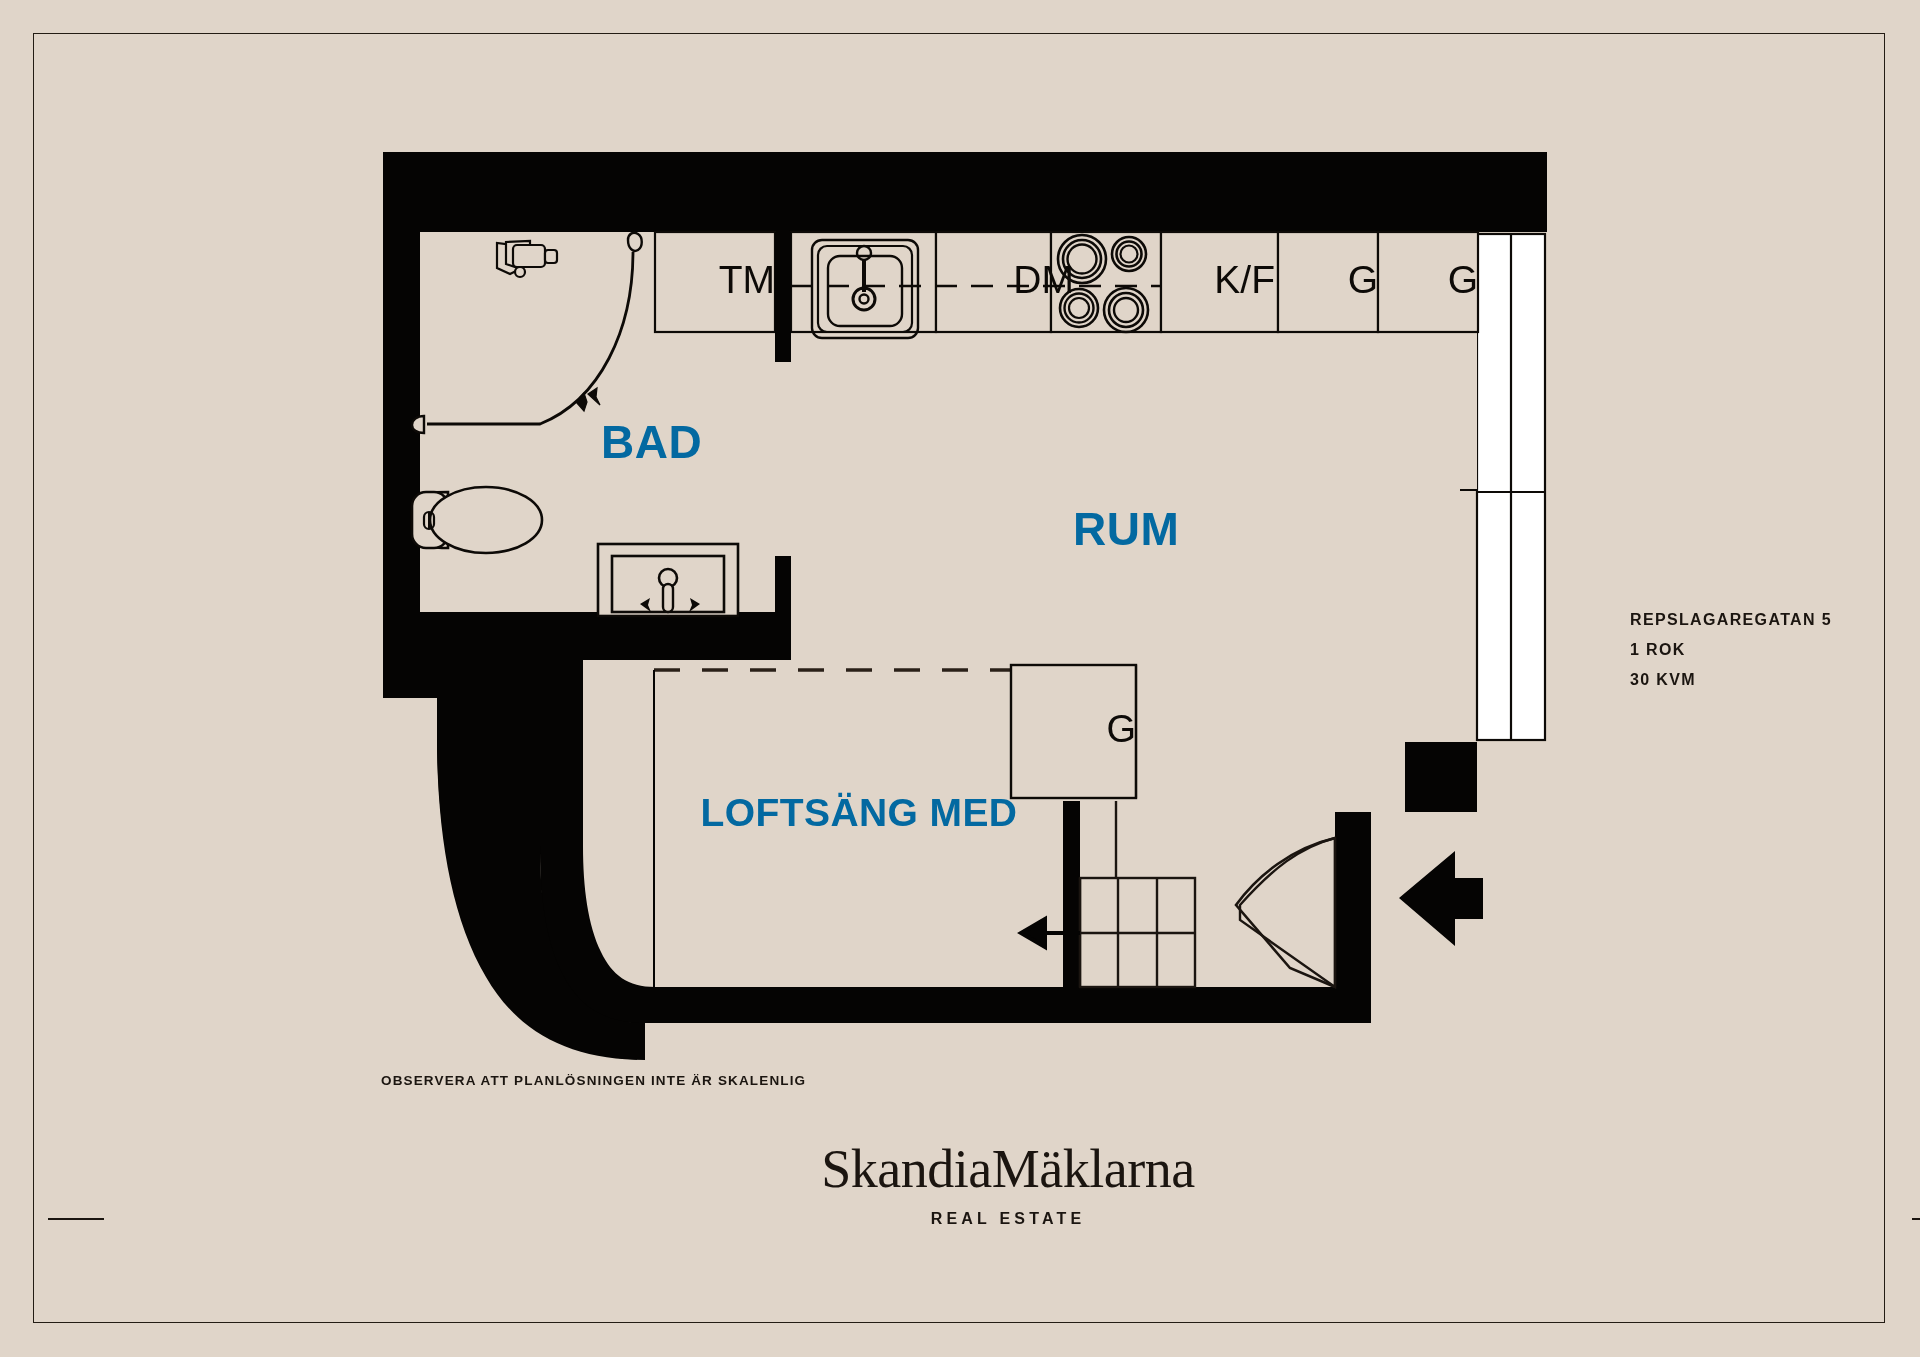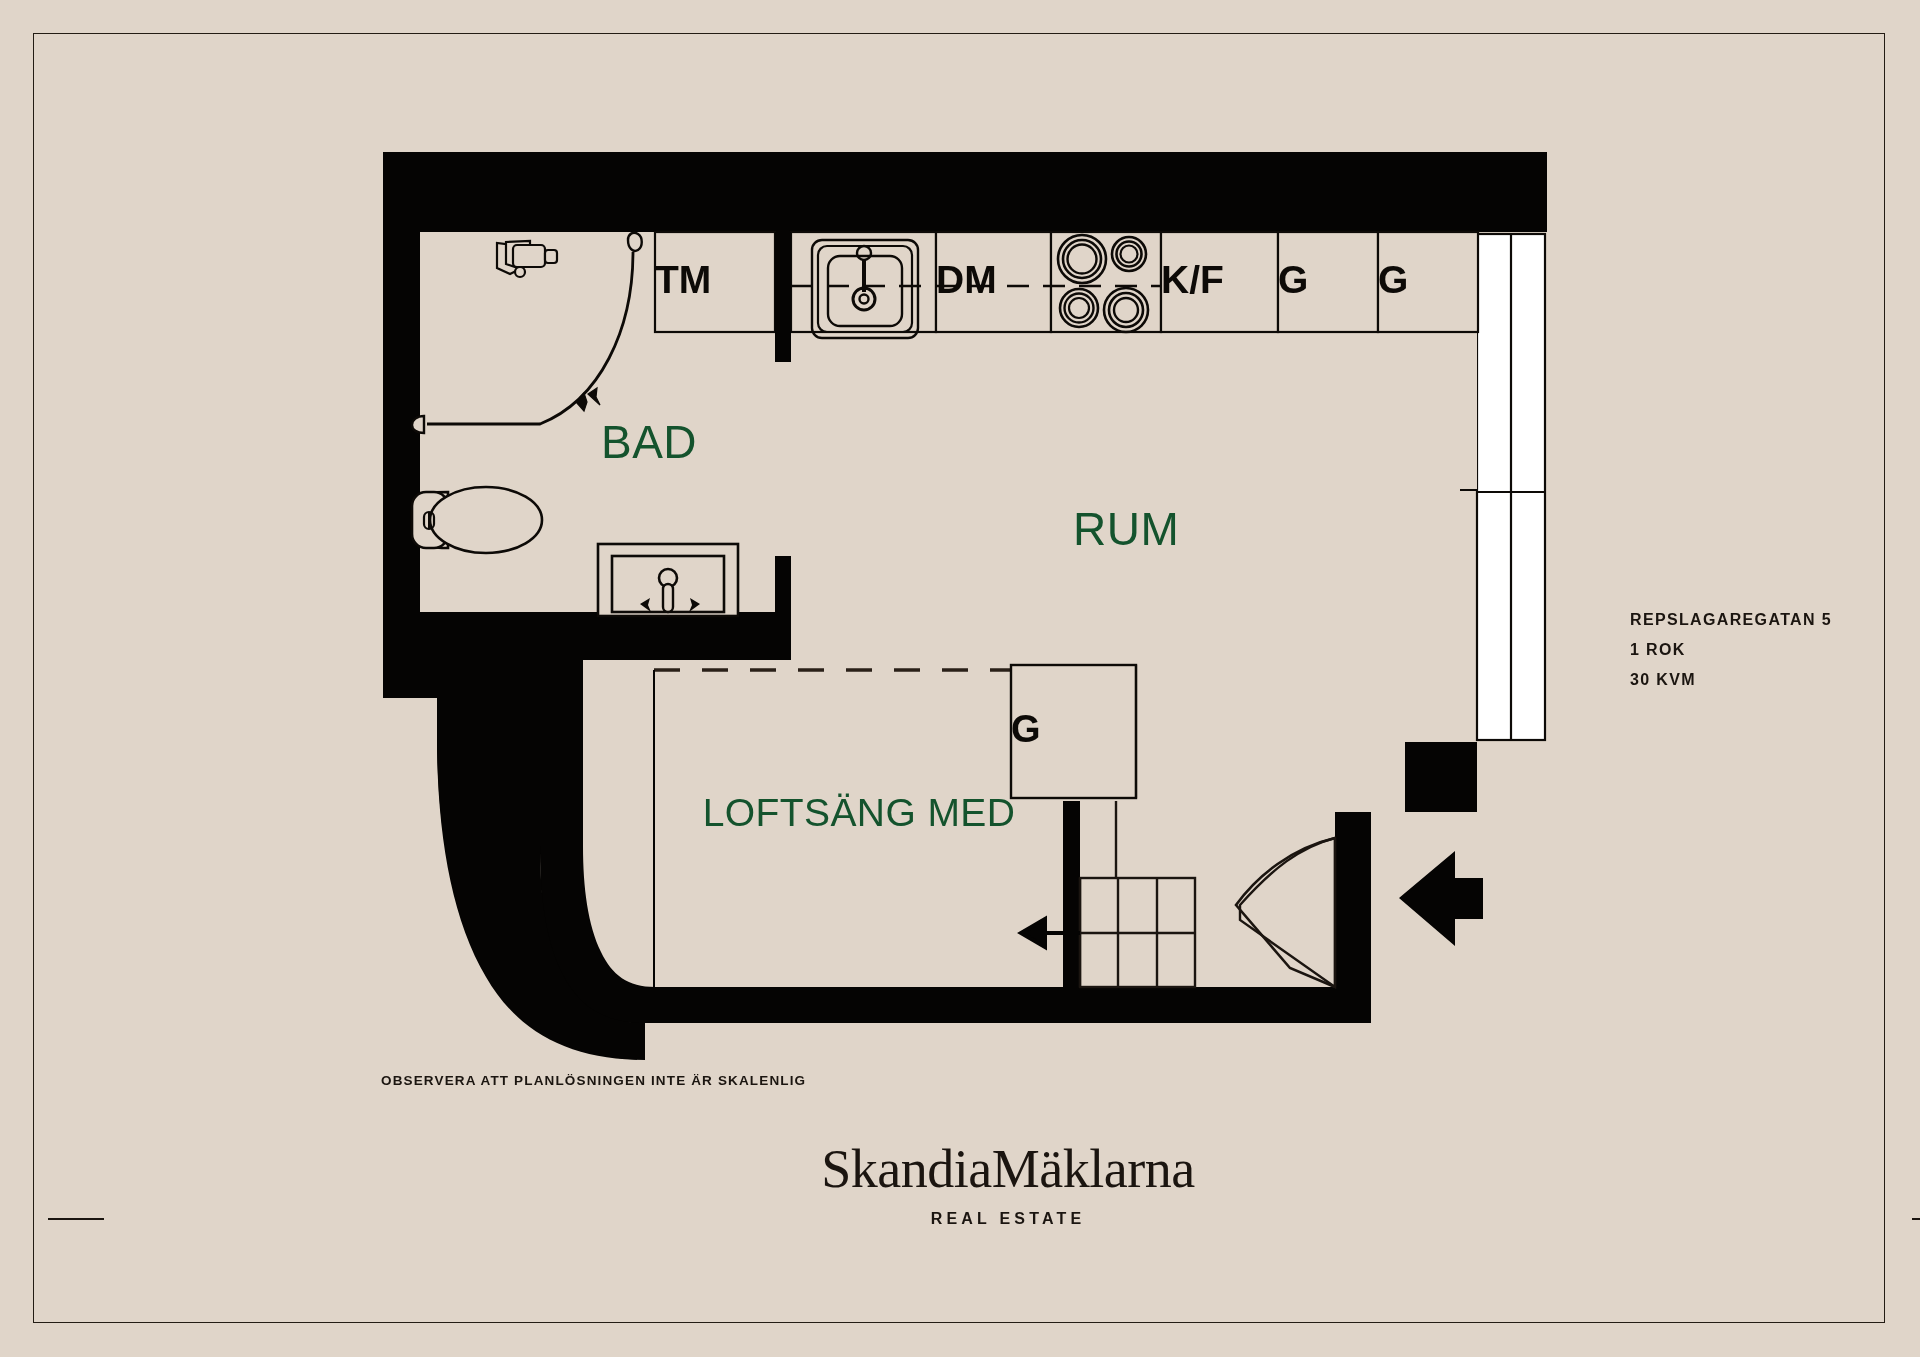--- a/index.html
+++ b/index.html
@@ -88,22 +88,22 @@
   }
   .brand-sub {
     font-size: 16px;
     font-weight: bold;
     letter-spacing: 4.2px;
     color: #1b1510;
   }
   
   .room-label {
     position: absolute;
-    color: #14532d;
-    font-weight: normal;
+    color: #0369a1;
+    font-weight: bold;
     white-space: nowrap;
   }
   #label-bad {
     left: 601px; top: 415px;
     font-size: 46px;
     letter-spacing: 0.5px;
   }
   #label-rum {
     left: 1073px; top: 478px;
     font-size: 46px;
@@ -114,24 +114,24 @@
     left: 659px; top: 790px;
     font-size: 39px;
     letter-spacing: 0.4px;
     line-height: 46px;
     text-align: center;
     width: 400px;
   }
   .unit-label {
     position: absolute;
     color: #0d0a07;
-    font-weight: bold;
+    font-weight: normal;
     font-size: 39px;
     white-space: nowrap;
-    text-align: left;
+    text-align: right;
   }
 </style>
 </head>
 <body>
 
 <div id="page">
 
   <div class="page-border"></div>
 
   <svg id="plan-svg" viewBox="0 0 1920 1357">

